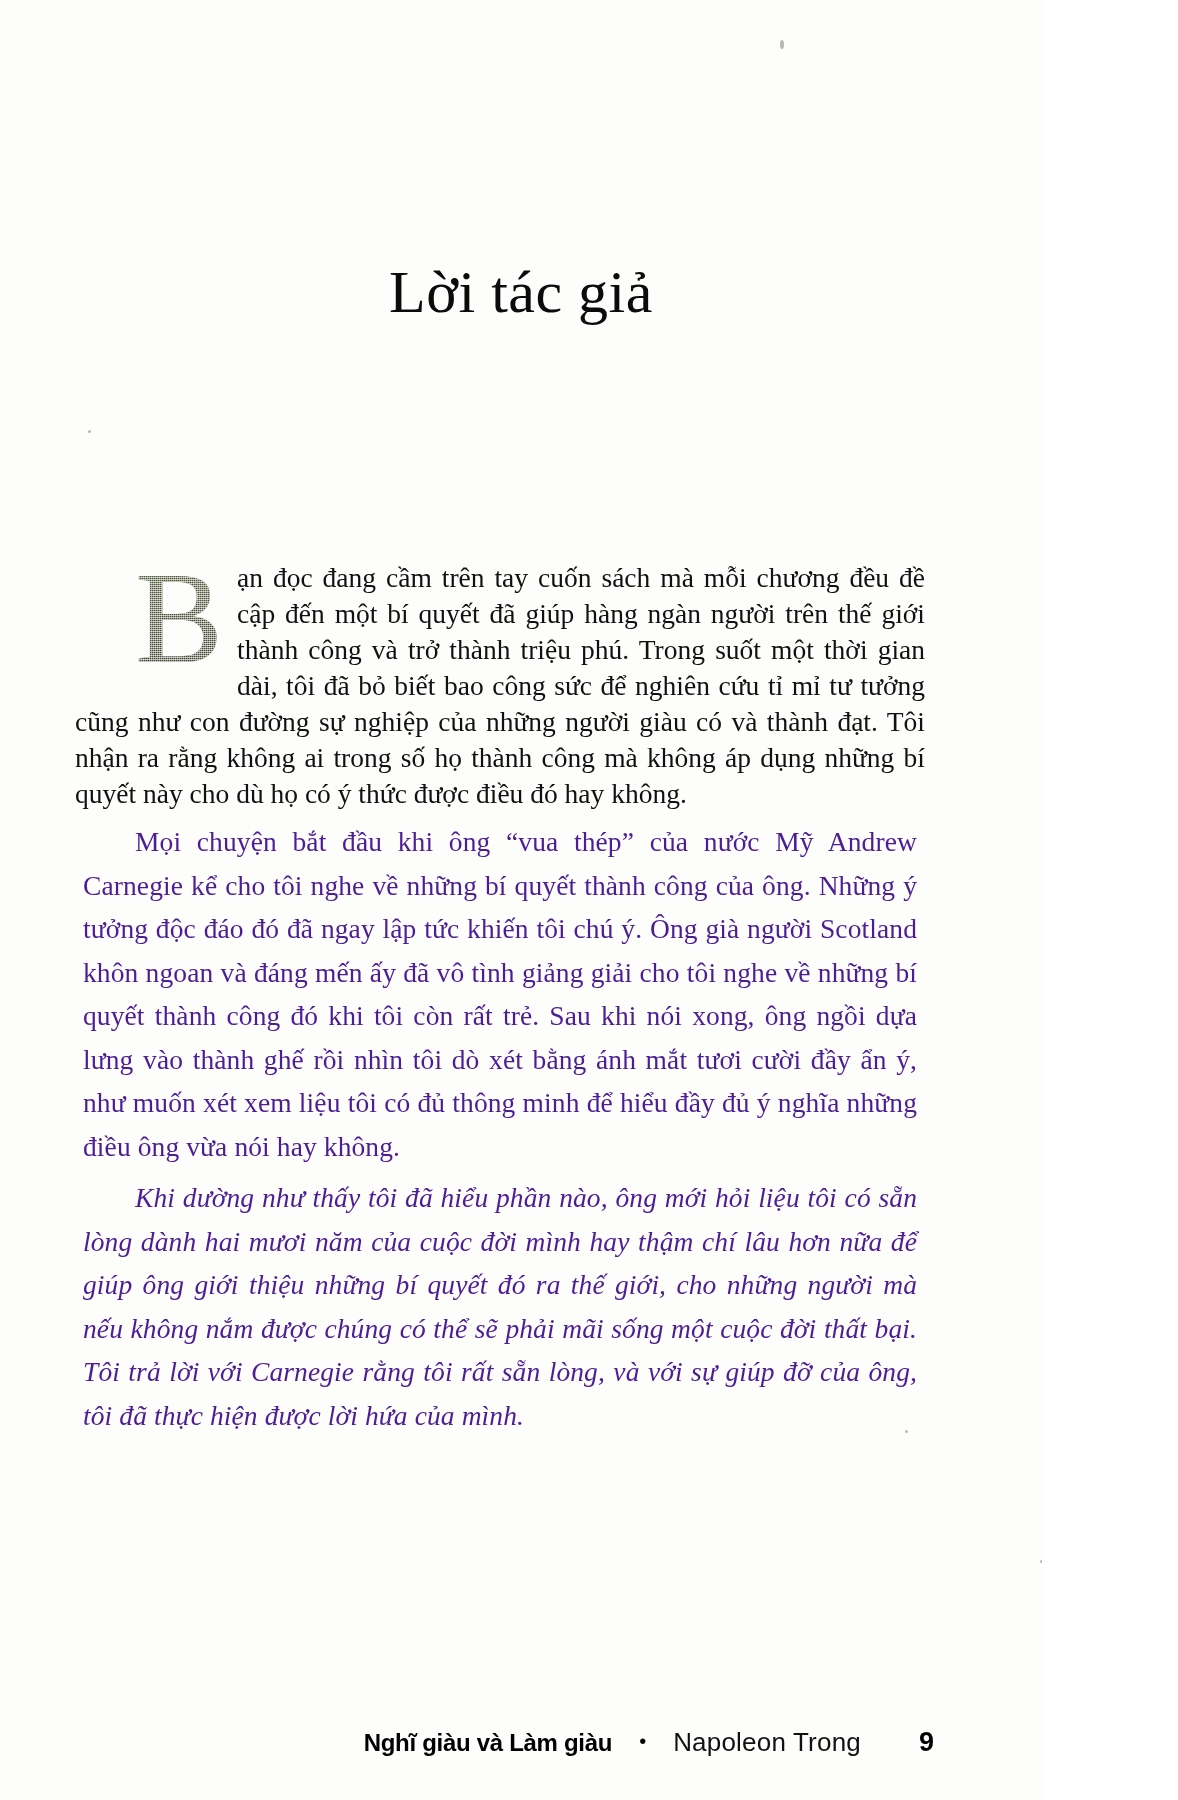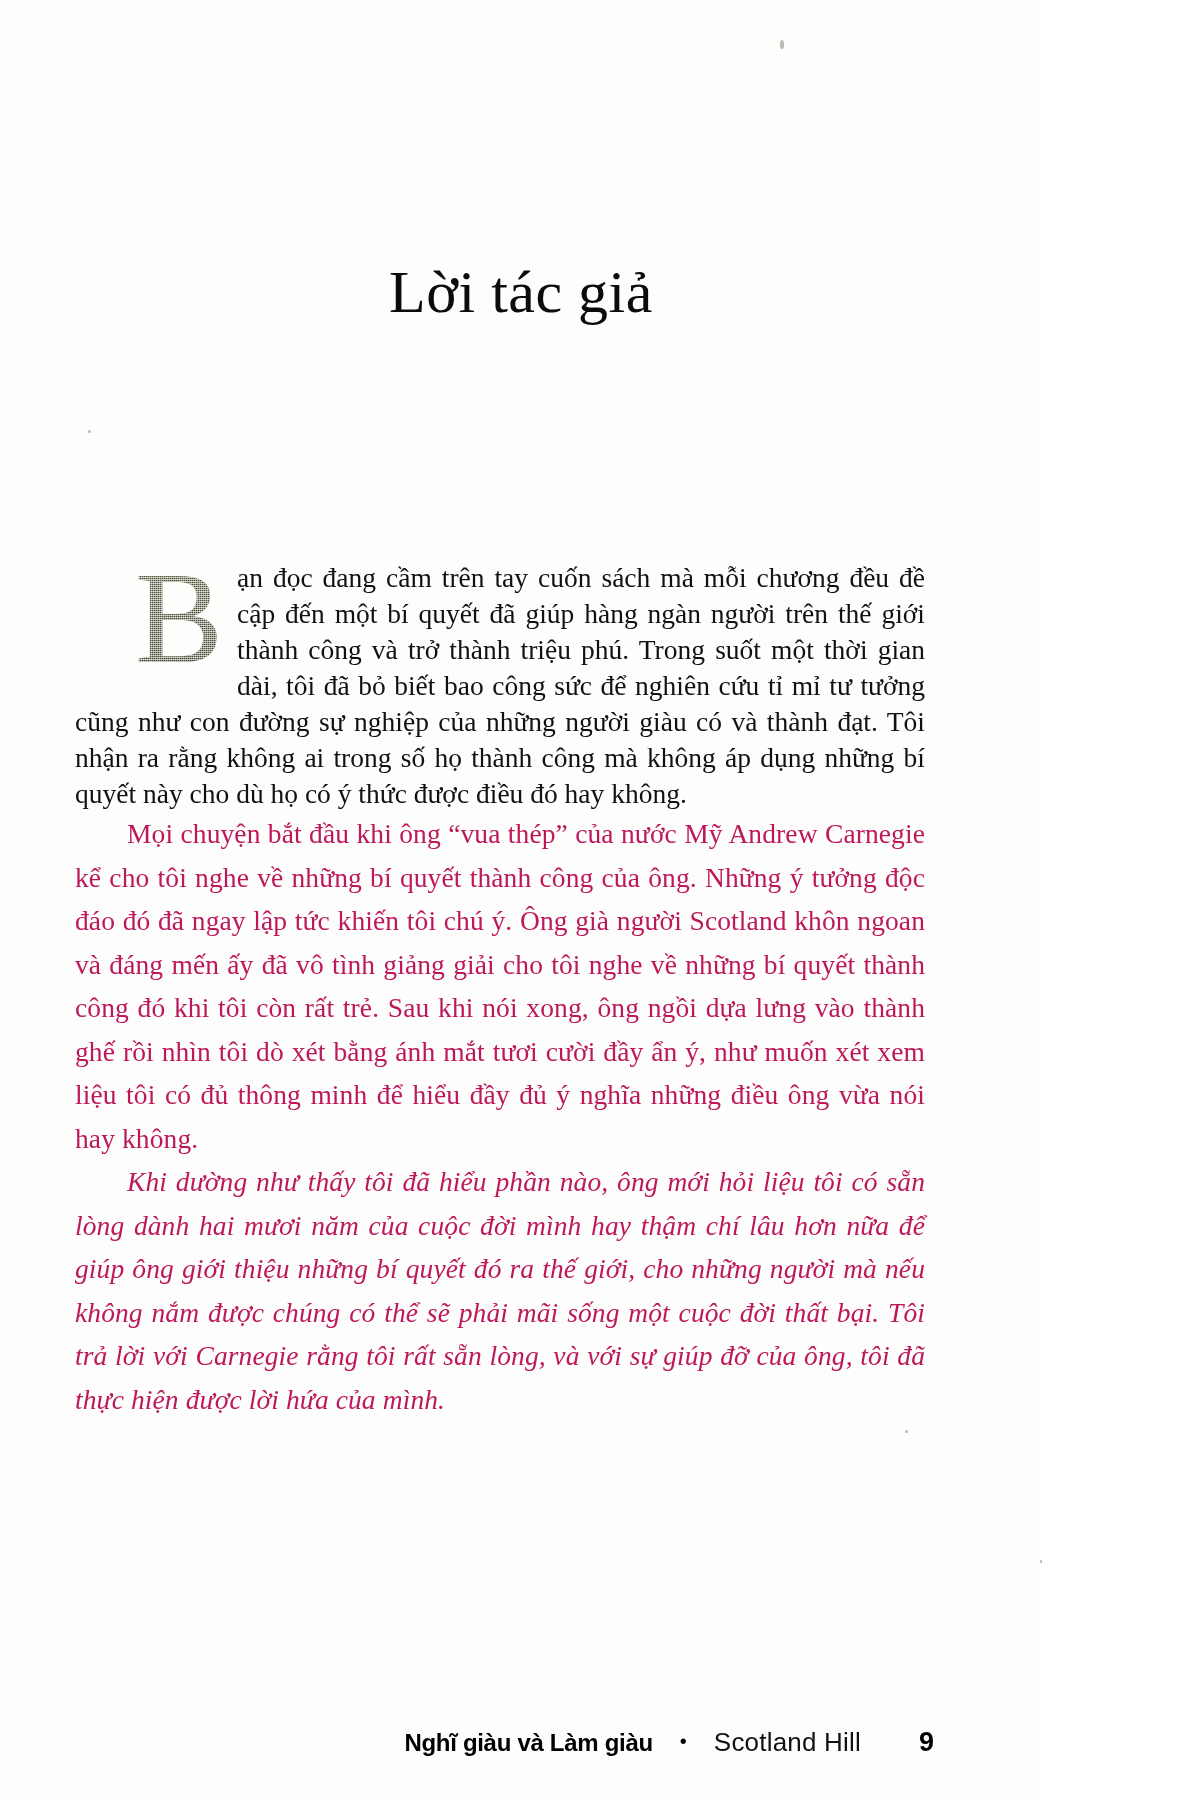--- a/index.html
+++ b/index.html
@@ -47,22 +47,22 @@
     left: 75px;
     top: 560px;
     width: 850px;
   }
 
   .para {
     font-size: 27.5px;
     line-height: 43.5px;
     text-align: justify;
     text-justify: inter-word;
-    margin: 0;
-    color: #be185d;
+    margin: 8px;
+    color: #4c1d95;
     letter-spacing: 0.1px;
   }
   .para + .para {
     margin-top: 0px;
     font-style: italic;
   }
   .para.indent {
     text-indent: 52px;
   }
 
@@ -164,18 +164,18 @@
 
     <p class="para indent">Mọi chuyện bắt đầu khi ông “vua thép” của nước Mỹ Andrew Carnegie kể cho tôi nghe về những bí quyết thành công của ông. Những ý tưởng độc đáo đó đã ngay lập tức khiến tôi chú ý. Ông già người Scotland khôn ngoan và đáng mến ấy đã vô tình giảng giải cho tôi nghe về những bí quyết thành công đó khi tôi còn rất trẻ. Sau khi nói xong, ông ngồi dựa lưng vào thành ghế rồi nhìn tôi dò xét bằng ánh mắt tươi cười đầy ẩn ý, như muốn xét xem liệu tôi có đủ thông minh để hiểu đầy đủ ý nghĩa những điều ông vừa nói hay không.</p>
 
     <p class="para indent">Khi dường như thấy tôi đã hiểu phần nào, ông mới hỏi liệu tôi có sẵn lòng dành hai mươi năm của cuộc đời mình hay thậm chí lâu hơn nữa để giúp ông giới thiệu những bí quyết đó ra thế giới, cho những người mà nếu không nắm được chúng có thể sẽ phải mãi sống một cuộc đời thất bại. Tôi trả lời với Carnegie rằng tôi rất sẵn lòng, và với sự giúp đỡ của ông, tôi đã thực hiện được lời hứa của mình.</p>
   </div>
 
   <div class="footer">
     <div class="footer-inner">
       <span class="footer-book">Nghĩ giàu và Làm giàu</span>
       <span class="footer-sep">•</span>
-      <span class="footer-author">Scotland Hill</span>
+      <span class="footer-author">Napoleon Trong</span>
       <span class="footer-pageno">9</span>
     </div>
   </div>
 
 </div>
 
 </body></html>

